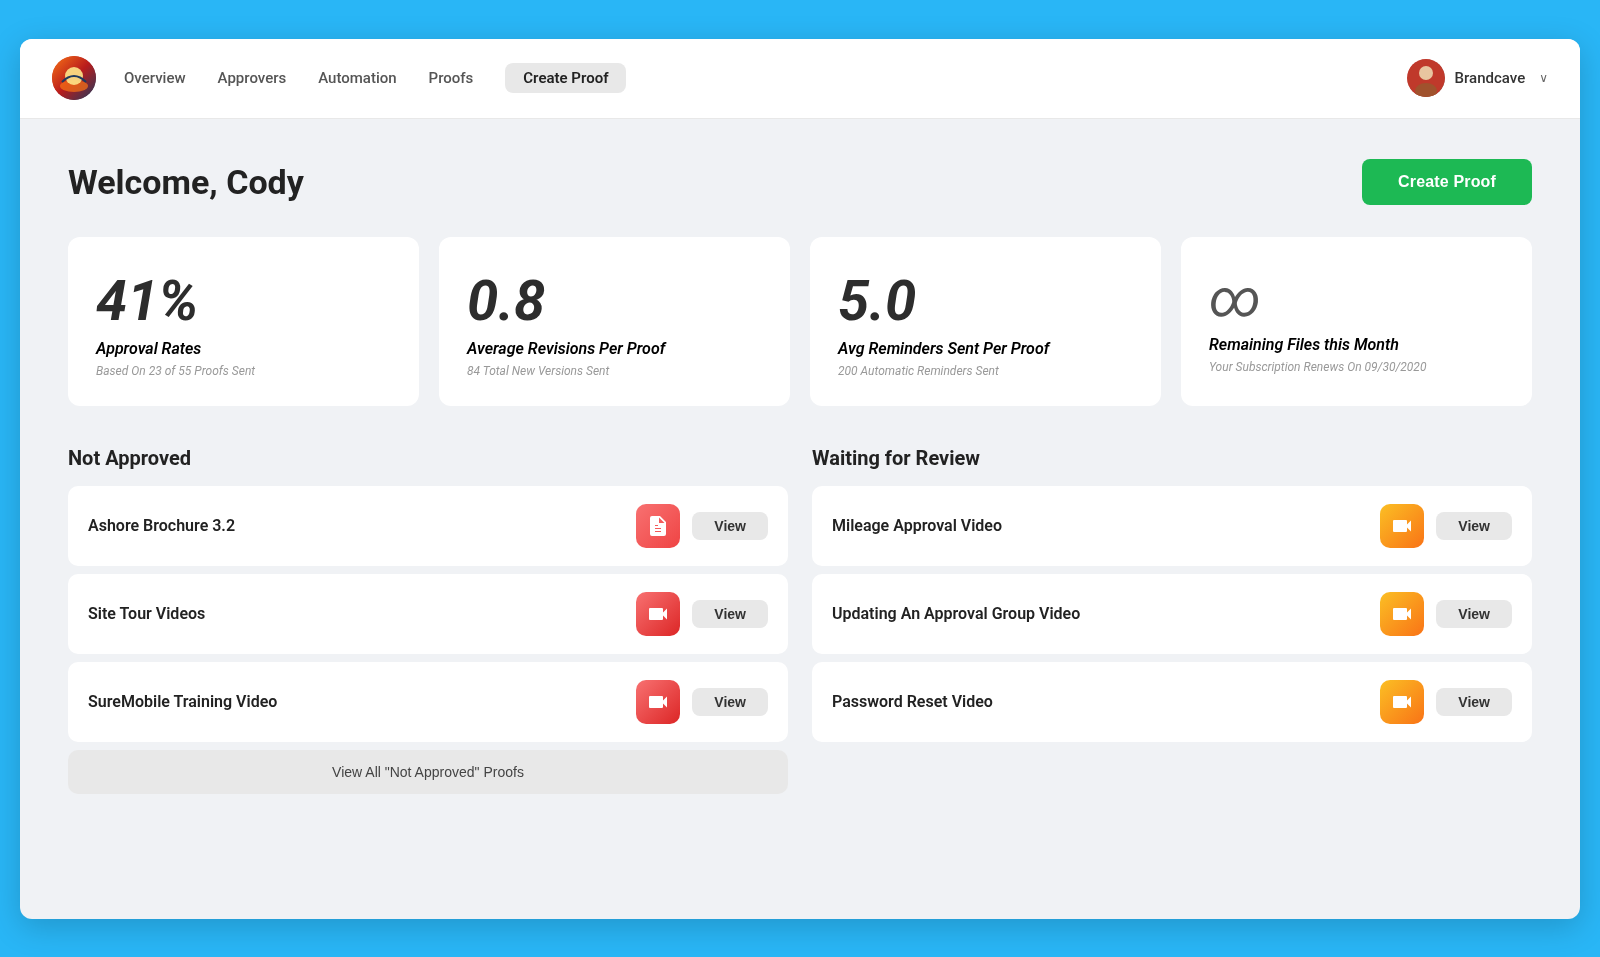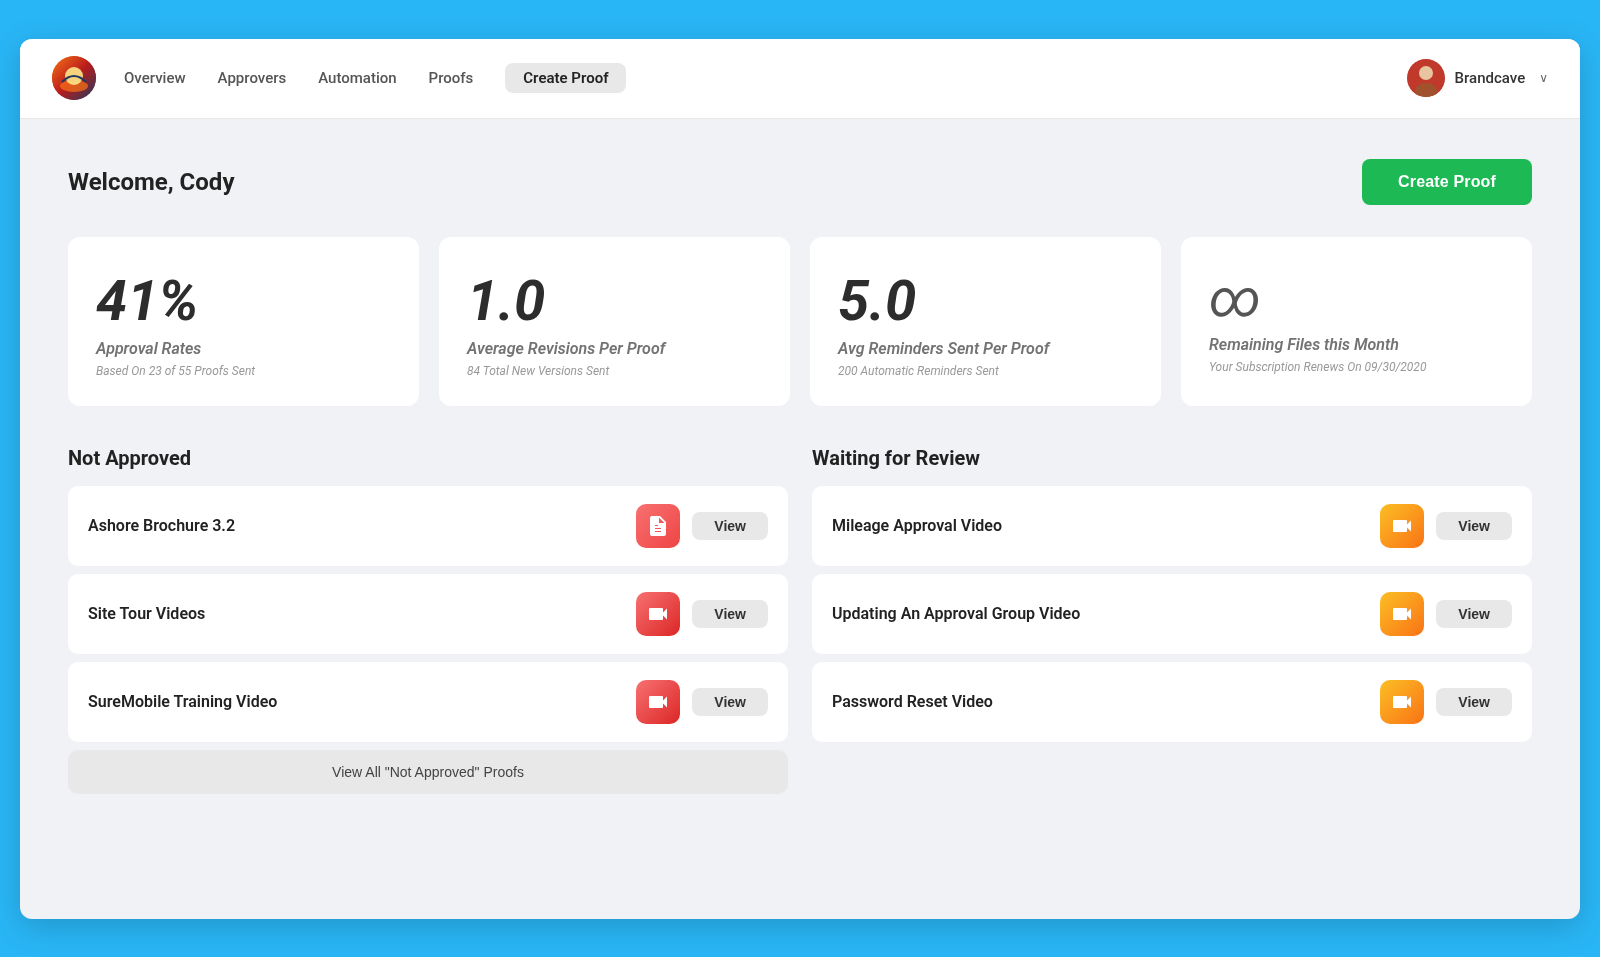--- a/index.html
+++ b/index.html
@@ -87,21 +87,21 @@
     .main-content {
       padding: 40px 48px;
     }
     .page-header {
       display: flex;
       align-items: center;
       justify-content: space-between;
       margin-bottom: 32px;
     }
     .welcome-title {
-      font-size: 24px;
+      font-size: 34px;
       font-weight: 700;
       color: #222;
     }
     .create-proof-btn {
       background: #1db954;
       color: #fff;
       border: none;
       border-radius: 8px;
       padding: 14px 36px;
       font-size: 16px;
@@ -128,21 +128,21 @@
     .stat-value {
       font-size: 56px;
       font-weight: 700;
       color: #2d2d2d;
       line-height: 1;
       margin-bottom: 10px;
     }
     .stat-label {
       font-size: 16px;
       font-weight: 600;
-      color: #737373;
+      color: #000000;
       margin-bottom: 6px;
     }
     .stat-sub {
       font-size: 12px;
       color: #999;
     }
     .infinity-symbol {
       font-size: 52px;
       color: #555;
       line-height: 1;
@@ -278,21 +278,21 @@
 
     <div class="stats-row">
 
       <div class="stat-card">
         <div class="stat-value">41%</div>
         <div class="stat-label">Approval Rates</div>
         <div class="stat-sub">Based On 23 of 55 Proofs Sent</div>
       </div>
 
       <div class="stat-card">
-        <div class="stat-value">1.0</div>
+        <div class="stat-value">0.8</div>
         <div class="stat-label">Average Revisions Per Proof</div>
         <div class="stat-sub">84 Total New Versions Sent</div>
       </div>
 
       <div class="stat-card">
         <div class="stat-value">5.0</div>
         <div class="stat-label">Avg Reminders Sent Per Proof</div>
         <div class="stat-sub">200 Automatic Reminders Sent</div>
       </div>
 

